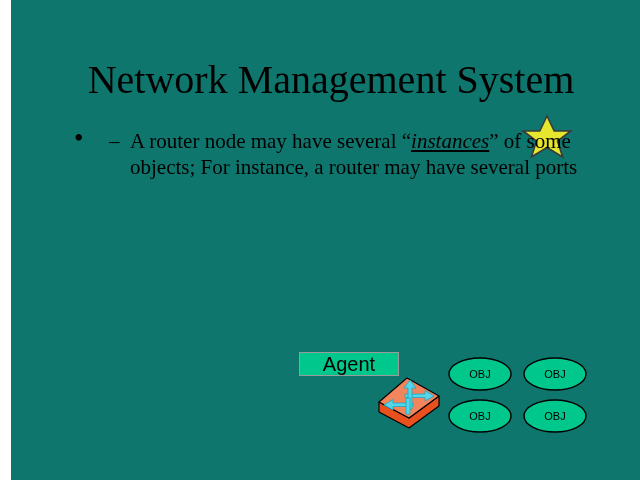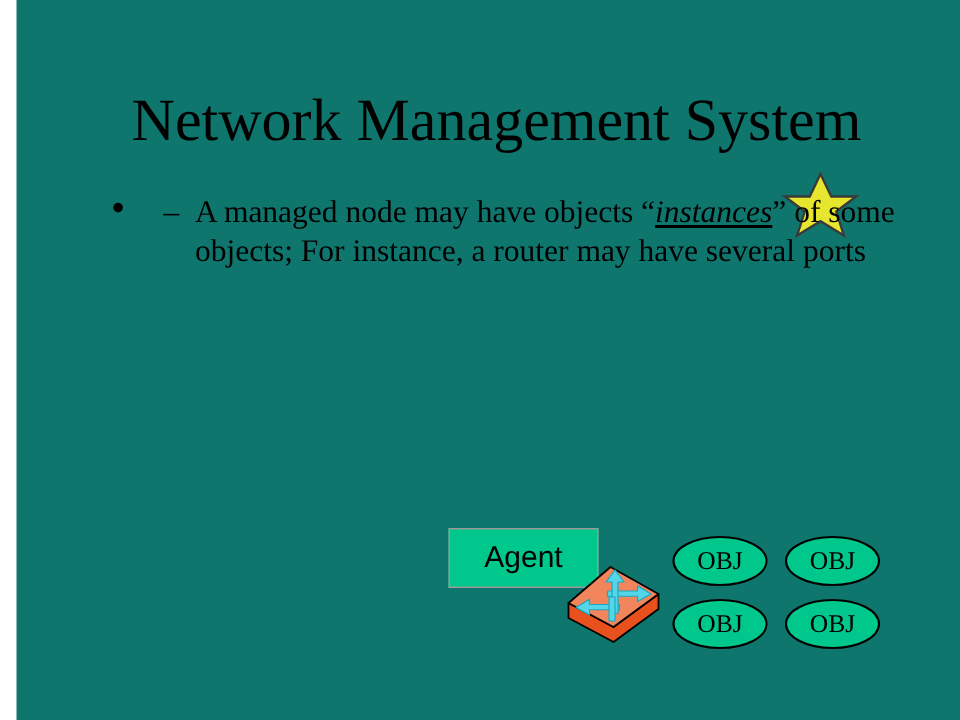--- a/index.html
+++ b/index.html
@@ -100,21 +100,21 @@
     height: 480px;
     pointer-events: none;
   }
   #diagram > * { pointer-events: auto; }
 
   .agent-box {
     position: absolute;
     left: 288px;
     top: 352px;
     width: 100px;
-    height: 40px;
+    height: 24px;
     background: #00c78c;
     border: 1px solid #9a9a9a;
     box-sizing: border-box;
     display: flex;
     align-items: center;
     justify-content: center;
     font-family: "Liberation Sans", "DejaVu Sans", sans-serif;
     font-size: 20px;
     color: #000000;
     z-index: 2;
@@ -138,22 +138,22 @@
   .obj-node svg { display: block; }
   .obj-label {
     position: absolute;
     left: 0;
     top: 0;
     width: 64px;
     height: 34px;
     display: flex;
     align-items: center;
     justify-content: center;
-    font-family: Liberation Serif, serif;
-    font-size: 17px;
+    font-family: Liberation Sans, sans-serif;
+    font-size: 11px;
     color: #000000;
   }
   #obj-0 { left: 437px; top: 357px; }
   #obj-1 { left: 512px; top: 357px; }
   #obj-2 { left: 437px; top: 399px; }
   #obj-3 { left: 512px; top: 399px; }
 </style>
 </head>
 <body>
 
@@ -168,21 +168,21 @@
   </div>
 
   <div id="body-block">
 
     <div class="bullet-l1">
       <span class="dot">•</span>
     </div>
 
     <div class="bullet-l2">
       <span class="dash">–</span>
-      <span class="txt"><span>A managed node may have objects “</span><em>instances</em><span>” of some objects; For instance, a router may have several ports</span></span>
+      <span class="txt"><span>A router node may have several “</span><em>instances</em><span>” of some objects; For instance, a router may have several ports</span></span>
     </div>
 
   </div>
 
   <div id="diagram">
 
     <div class="agent-box">
       <span>Agent</span>
     </div>
 

